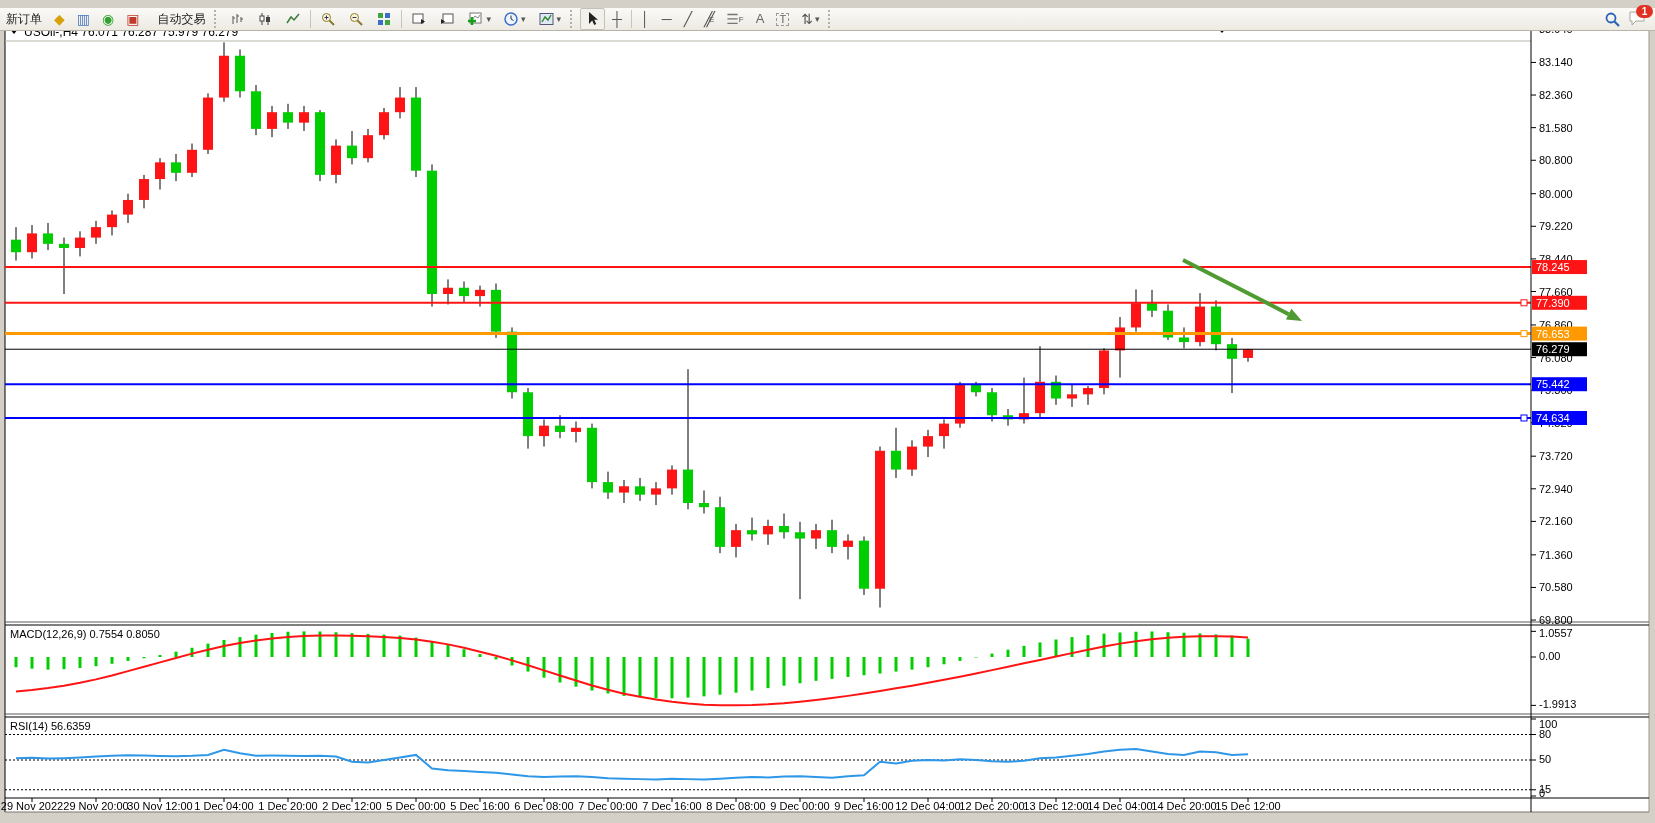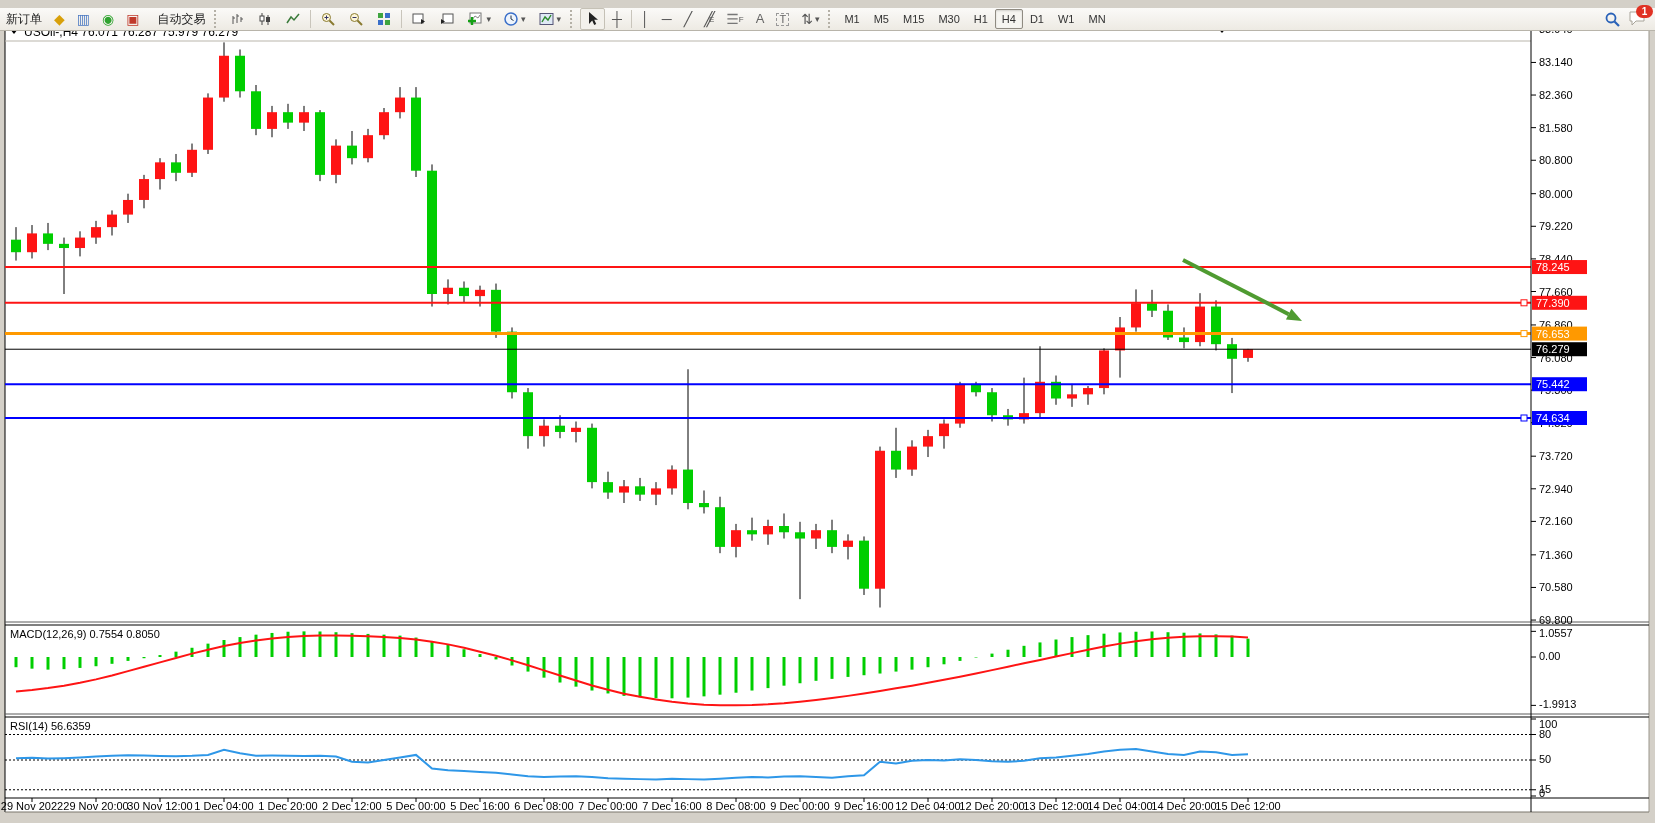--- a/index.html
+++ b/index.html
@@ -145,31 +145,20 @@
       <span class="glyph" style="color:#666;font-size:13px;">A</span>
     </div>
   <div class="tbtn">
       <span style="color:#666;font-size:11px;border:1px dashed #999;padding:0 2px;line-height:11px;">T</span>
     </div>
   <div class="tbtn">
       <span class="glyph" style="color:#555;">⇅</span>
       <span class="caret">▾</span>
     </div>
   <div class="tgrip"></div>
-  <div id="tf-group" style="display:flex;align-items:center;">
-      <div class="tf">M1</div>
-      <div class="tf">M5</div>
-      <div class="tf">M15</div>
-      <div class="tf">M30</div>
-      <div class="tf">H1</div>
-      <div class="tf active">H4</div>
-      <div class="tf">D1</div>
-      <div class="tf">W1</div>
-      <div class="tf">MN</div>
-    </div>
   <div class="spacer"></div>
   <div class="tbtn">
       <svg width="17" height="17">
         <circle cx="7" cy="7" r="4.5" stroke="#2a62b8" fill="none" stroke-width="1.8"></circle>
         <path d="M10.5 10.5L15 15" stroke="#2a62b8" stroke-width="2.2"></path>
       </svg>
     </div>
   <div id="chat-wrap">
     <svg width="20" height="18">
         <path d="M3 3h14v9H9l-4 4v-4H3z" fill="#fff" stroke="#a8a49a"></path>

